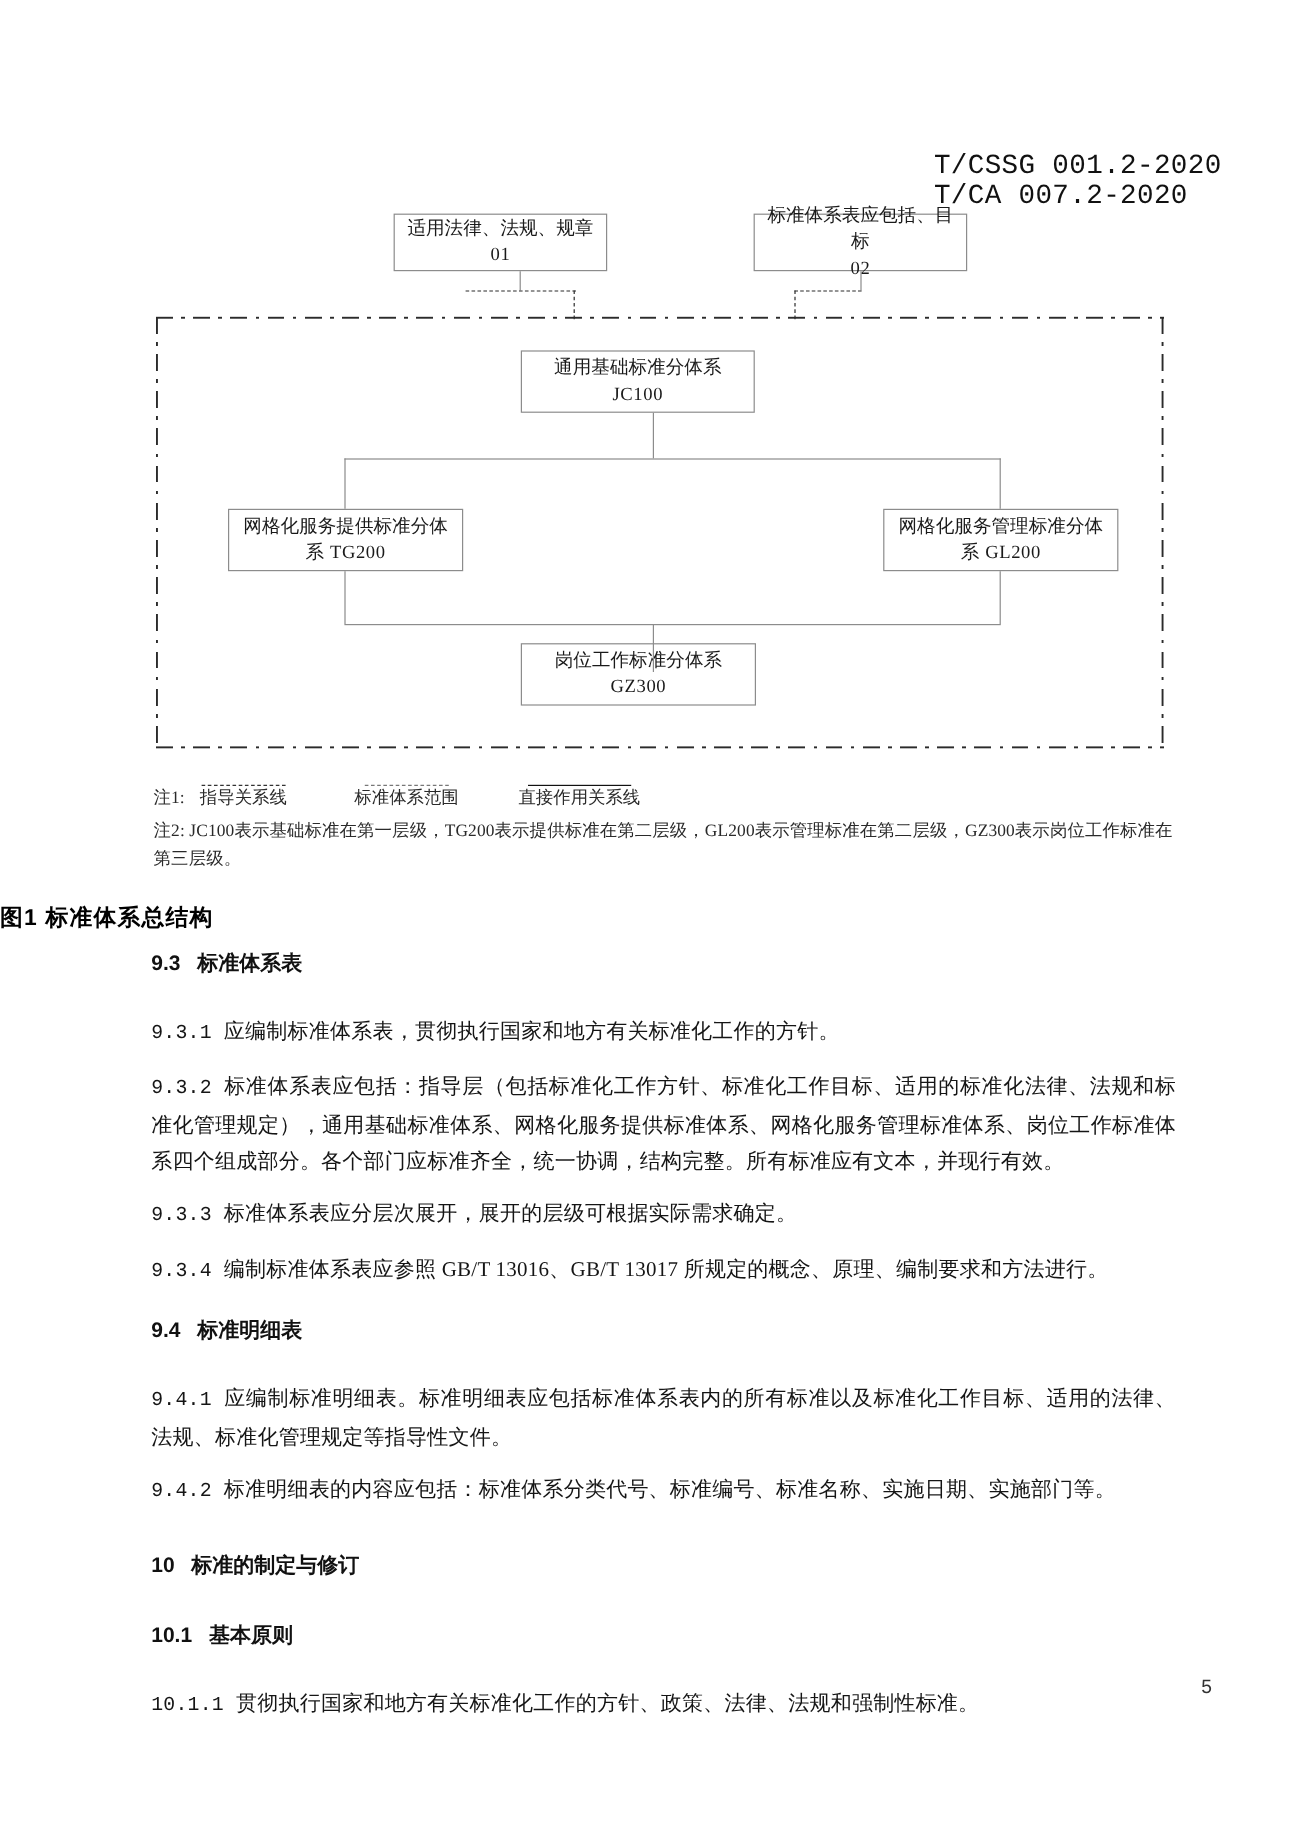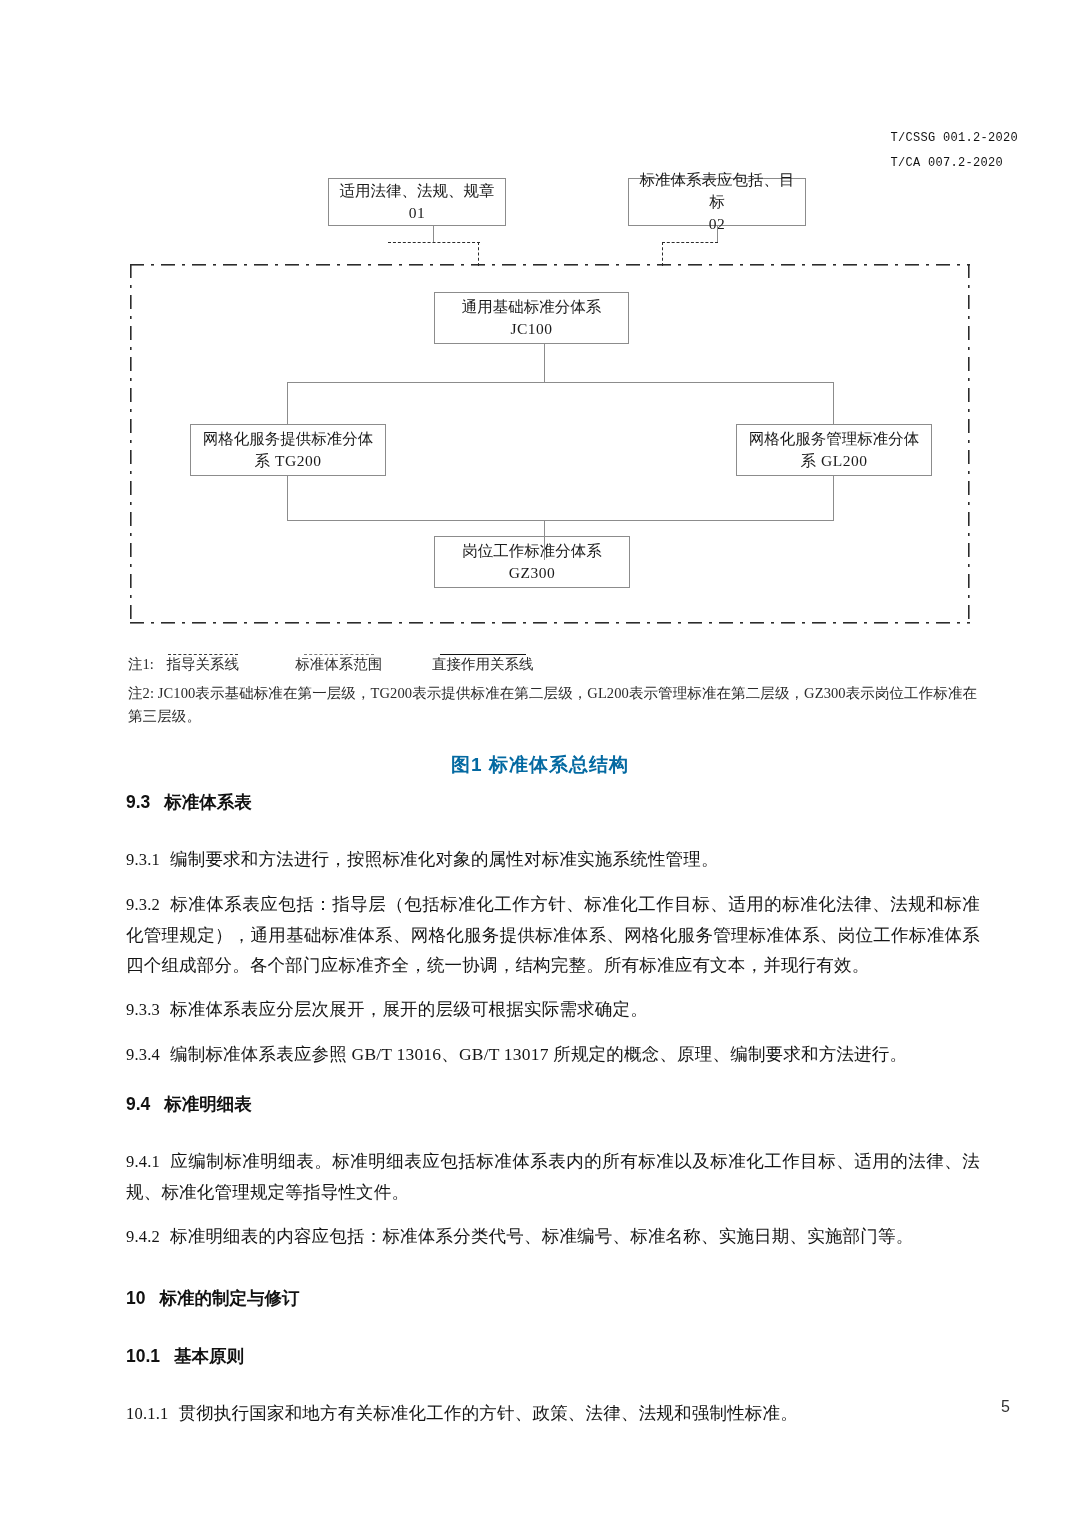--- a/index.html
+++ b/index.html
@@ -16,21 +16,21 @@
     overflow: hidden;
   }
 
   
   .header {
     position: absolute;
     top: 126px;
     right: 62px;
     text-align: left;
     font-family: "Liberation Mono", "DejaVu Sans Mono", monospace;
-    font-size: 12px;
+    font-size: 23px;
     line-height: 25px;
     letter-spacing: 0.3px;
     color: #111;
   }
 
   
   .figure {
     position: absolute;
     left: 0;
     top: 168px;
@@ -143,26 +143,26 @@
     color: #2a2a2a;
     letter-spacing: 0.1px;
   }
 
   
   .fig-caption {
     position: absolute;
     top: 752px;
     left: 0;
     width: 1080px;
-    text-align: center;
+    text-align: left;
     font-family: "Liberation Sans", "DejaVu Sans", sans-serif;
     font-weight: bold;
     font-size: 19px;
     letter-spacing: 1px;
-    color: #0369a1;
+    color: #000000;
   }
 
   
   .body {
     position: absolute;
     left: 126px;
     top: 790px;
     width: 854px;
   }
   .h-sec {
@@ -176,21 +176,21 @@
   .para {
     font-family: "Liberation Serif", "DejaVu Serif", serif;
     font-size: 17.5px;
     line-height: 30px;
     color: #151515;
     margin: 0;
     text-align: justify;
     letter-spacing: 0.2px;
   }
   .para .num {
-    font-family: Liberation Serif, serif;
+    font-family: Liberation Mono, monospace;
     font-size: 16.5px;
     margin-right: 10px;
   }
   .sp-14 { height: 14px; }
   .sp-22 { height: 22px; }
   .sp-30 { height: 30px; }
   .sp-34 { height: 34px; }
 
   
   .page-num {
@@ -291,21 +291,21 @@
 
 <div class="body">
 
   <div class="h-sec">
     <span class="num">9.3</span><span>标准体系表</span>
   </div>
 
   <div class="sp-30"></div>
 
   <p class="para">
-    <span class="num">9.3.1</span><span>编制要求和方法进行，按照标准化对象的属性对标准实施系统性管理。</span>
+    <span class="num">9.3.1</span><span>应编制标准体系表，贯彻执行国家和地方有关标准化工作的方针。</span>
   </p>
 
   <div class="sp-14"></div>
 
   <p class="para">
     <span class="num">9.3.2</span><span>标准体系表应包括：指导层（包括标准化工作方针、标准化工作目标、适用的标准化法律、法规和标准化管理规定），通用基础标准体系、网格化服务提供标准体系、网格化服务管理标准体系、岗位工作标准体系四个组成部分。各个部门应标准齐全，统一协调，结构完整。所有标准应有文本，并现行有效。</span>
   </p>
 
   <div class="sp-14"></div>
 

